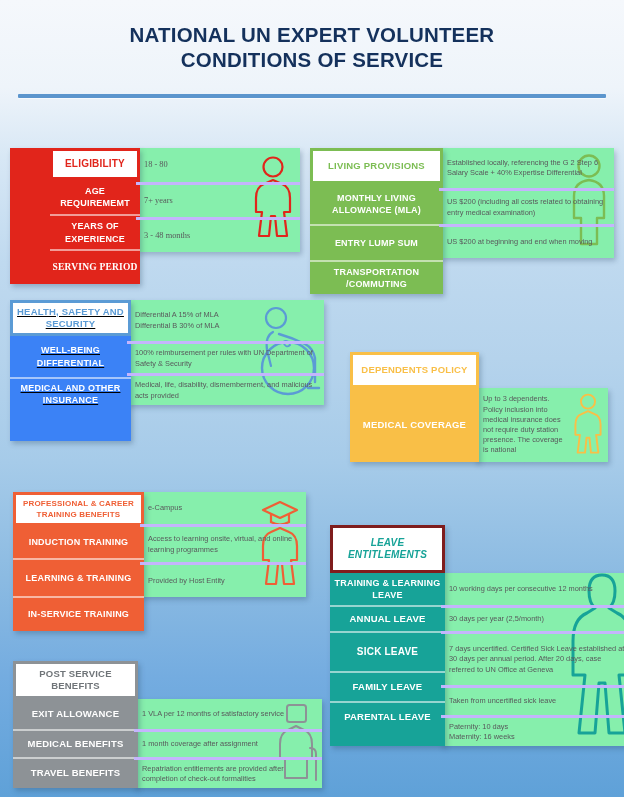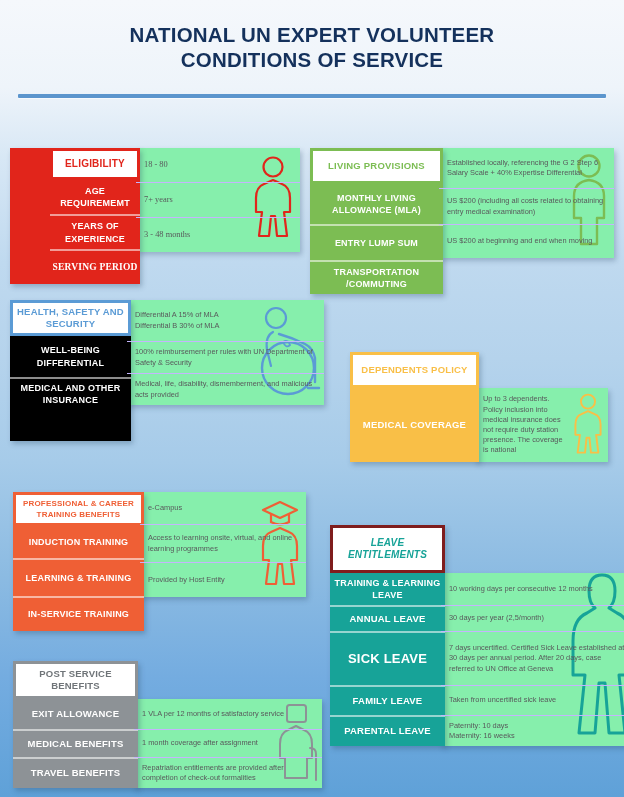--- a/index.html
+++ b/index.html
@@ -44,31 +44,31 @@
   }
   .rowlabel.first{border-top:none;}
   .valcol{
     position:absolute;top:0;background:#86efac;
     box-shadow:2px 3px 5px rgba(40,70,100,.28);
     box-sizing:border-box;overflow:hidden;
   }
   .valrow{
     box-sizing:border-box;display:flex;align-items:center;
     color:#58595b;font-size:7.4px;line-height:10.2px;
-    padding:0 8px;border-top:1px solid #c4b5fd;position:relative;z-index:2;
+    padding:0 8px;border-top:3px solid #c4b5fd;position:relative;z-index:2;
   }
   .valrow.first{border-top:none;}
   .figure{position:absolute;z-index:1;pointer-events:none;}
 
   
   .red .labelcol{background:#e1251b;}
   .red .hdr{border:3px solid #e1251b;color:#e1251b;font-size:10px;}
   .green .labelcol{background:#7cbd53;}
   .green .hdr{border:3px solid #7cbd53;color:#7cbd53;font-size:9.5px;}
-  .blue .labelcol{background:#000000;}
+  .blue .labelcol{background:#3b82f6;text-decoration:underline;}
   .blue .hdr{border:3px solid #5b9bd5;color:#5b9bd5;font-size:9.5px;}
   .amber .labelcol{background:#f9bf47;}
   .amber .hdr{border:3px solid #f9bf47;color:#f9bf47;font-size:9.5px;}
   .orange .labelcol{background:#ef5f35;}
   .orange .hdr{border:3px solid #ef5f35;color:#ef5f35;font-size:8px;}
   .teal .labelcol{background:#17a398;}
   .teal .hdr{border:3px solid #7f1d1d;color:#17a398;font-size:10px;font-style:italic;}
   .gray .labelcol{background:#8d9296;}
   .gray .hdr{border:3px solid #8d9296;color:#6f7478;font-size:9.5px;}
 
@@ -185,21 +185,21 @@
       <div class="valrow" style="height:26px;">30 days per year (2,5/month)</div>
       <div class="valrow" style="height:54px;">7 days uncertified. Certified Sick Leave established at 30 days per annual period. After 20 days, case referred to UN Office at Geneva</div>
       <div class="valrow" style="height:30px;">Taken from uncertified sick leave</div>
       <div class="valrow" style="height:31px;white-space:pre-line;">Paternity: 10 days
 Maternity: 16 weeks</div>
     </div>
     <div class="labelcol" style="width:115px;height:221px;">
       <div class="hdr" style="height:48px;">LEAVE ENTITLEMENTS</div>
       <div class="rowlabel first" style="height:32px;font-size:9px;">TRAINING &amp; LEARNING LEAVE</div>
       <div class="rowlabel" style="height:26px;font-size:9.5px;">ANNUAL LEAVE</div>
-      <div class="rowlabel" style="height:54px;font-size:13px;">SICK LEAVE</div>
+      <div class="rowlabel" style="height:40px;font-size:10px;">SICK LEAVE</div>
       <div class="rowlabel" style="height:30px;font-size:9.5px;">FAMILY LEAVE</div>
       <div class="rowlabel" style="height:31px;font-size:9.5px;">PARENTAL LEAVE</div>
     </div>
   </div>
 
   <div class="card gray" style="left:13px;top:661px;">
     <div class="valcol" style="left:121px;top:38px;width:188px;height:89px;">
       <svg class="figure" style="right:2px;top:3px;" width="46" height="84" viewBox="0 0 46 84">
         <rect x="13" y="3" width="19" height="17" rx="2.5" fill="none" stroke="#8d9296" stroke-width="2"></rect>
         <path d="M22 24 L14 28 Q6 31 6 42 L6 56 L11 56 L11 76 L33 76 L33 56 L38 56 L38 42 Q38 31 30 28 Z" fill="none" stroke="#8d9296" stroke-width="2" stroke-linejoin="round"></path>

